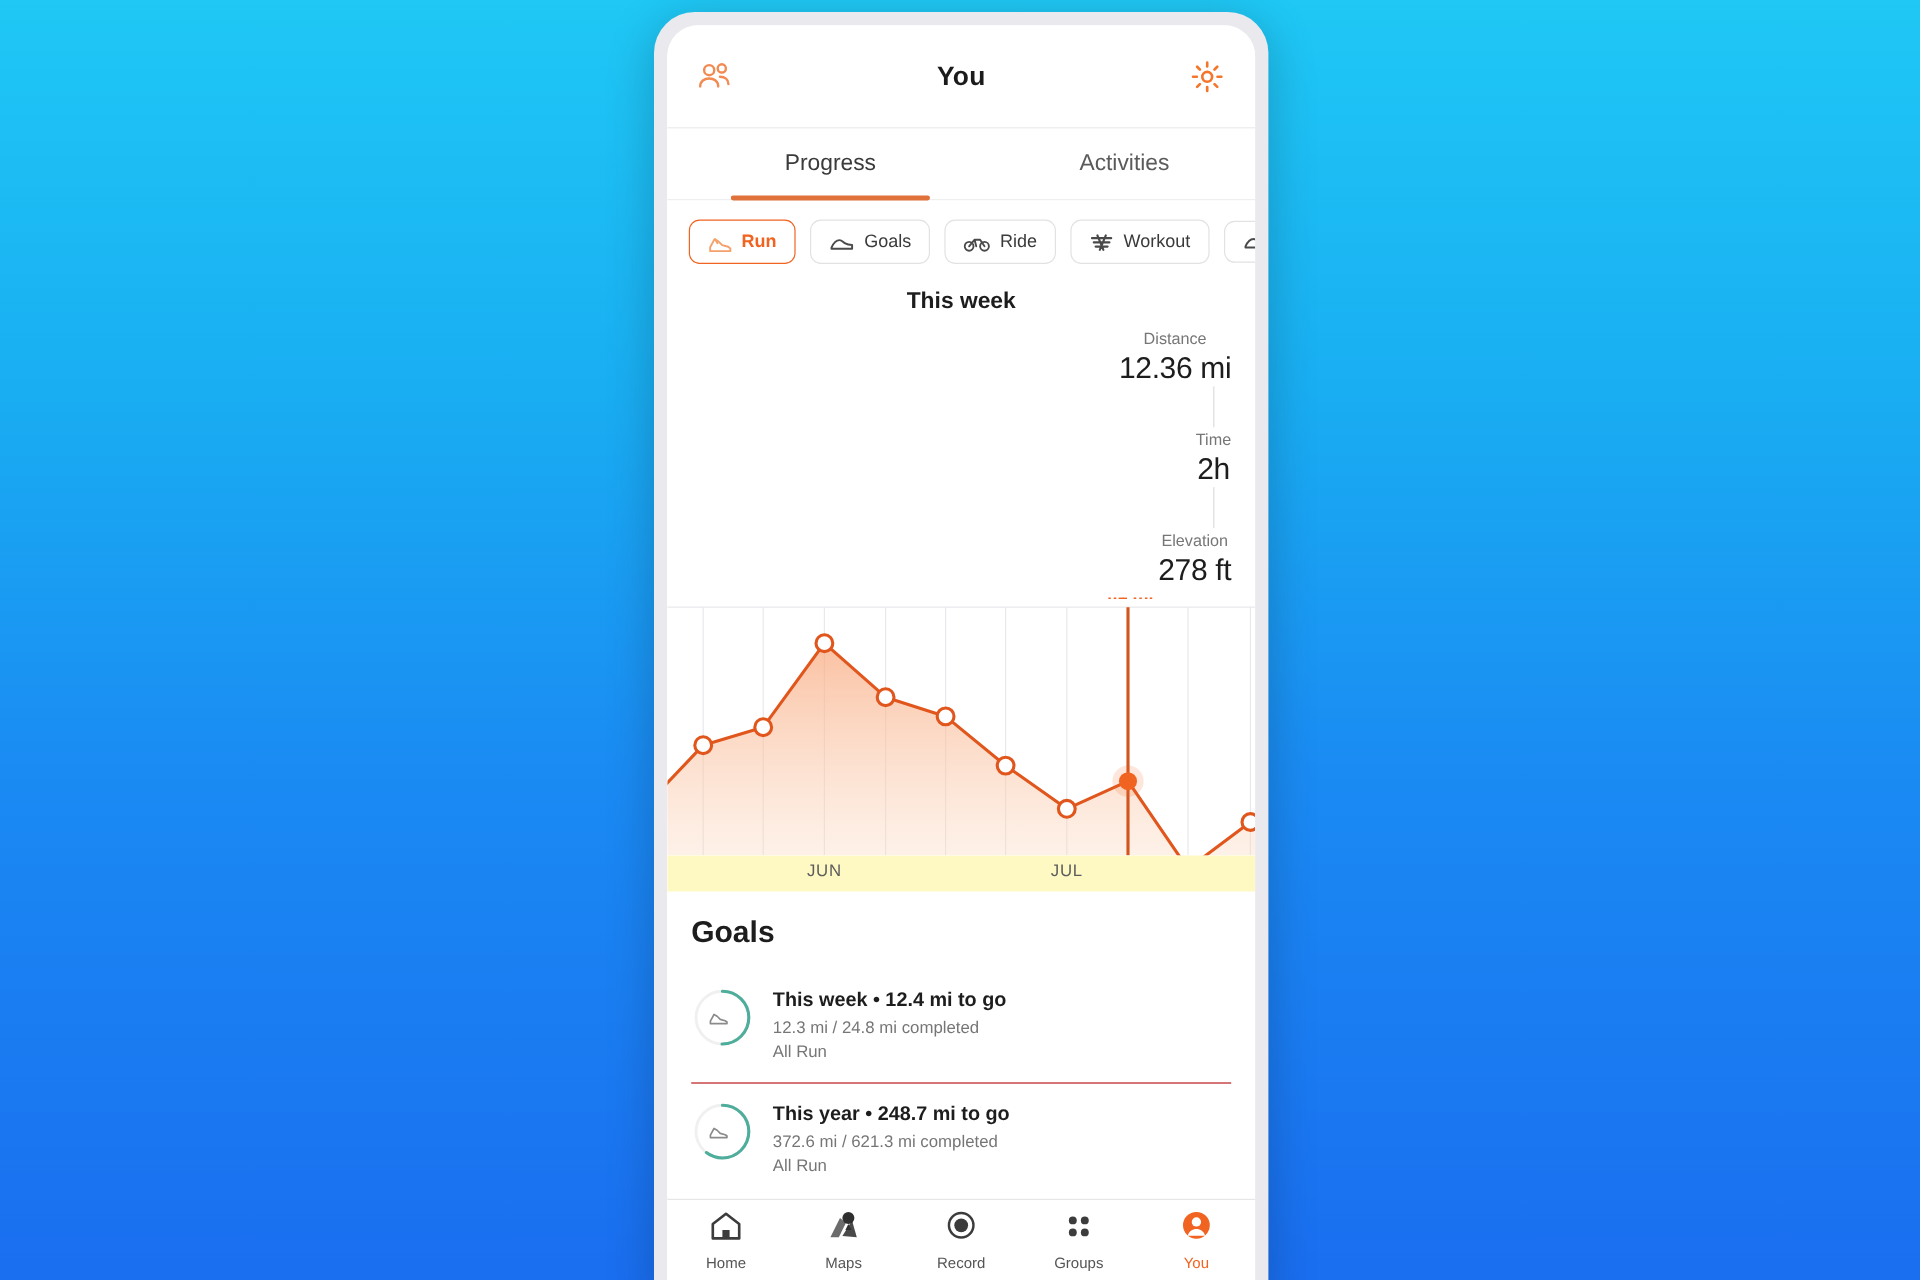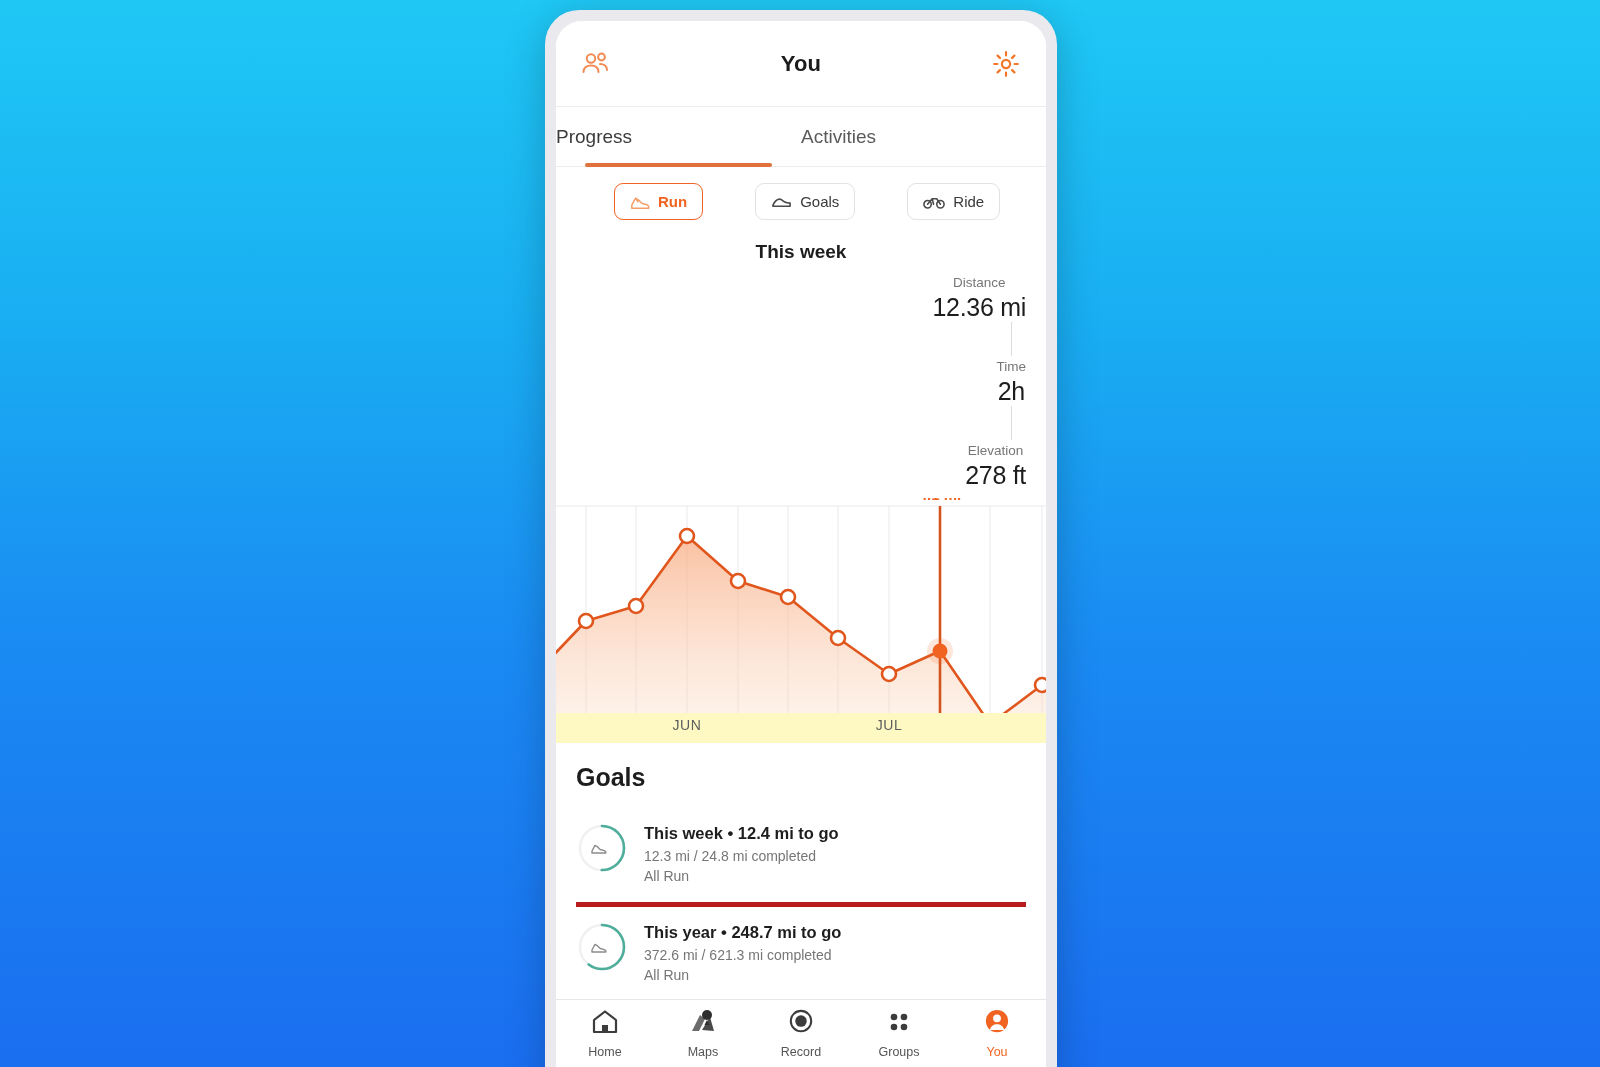--- a/index.html
+++ b/index.html
@@ -47,41 +47,40 @@
   }
   .hdr-icon { width: 36px; height: 36px; display: flex; align-items: center; justify-content: center; position: relative; z-index: 2; }
 
   
   .tabs {
     display: flex; background: #fff;
     border-bottom: 1px solid #ececec;
     height: 60px;
   }
   .tab {
-    flex: 1; display: flex; align-items: center; 
-    font-size: 19px; color: #5b5b5b; position: relative;
+    flex: 1; display: flex; align-items: center; justify-content: center;
+    font-size: 19px; color: #5b5b5b; position: relative; margin-left: 27px;
   }
   .tab.active { color: #3b3b3b; }
   .tab.active::after {
     content: ""; position: absolute; bottom: -1px; left: 12%; right: 12%;
     height: 4px; background: #e0713a; border-radius: 2px;
   }
 
   
   .chips {
     display: flex; gap: 12px; padding: 14px 18px 16px 18px;
     background: #fff; overflow: hidden; height: 70px; align-items: center;
   }
   .chip {
-    display: flex; align-items: center; gap: 8px;
+    display: flex; align-items: flex-end; gap: 8px;
     border: 1px solid #e2e2e2; border-radius: 9px;
     padding: 9px 15px; background: #fff;
     font-size: 15px; color: #3a3a3a; white-space: nowrap;
     flex: 0 0 auto;
-    margin-left: 40px;
   }
   .chip.active { border: 1.6px solid #f06321; color: #f06321; font-weight: bold; }
   .chip .cicon { display: flex; align-items: center; }
 
   
   .week-block { padding: 4px 20px 8px 20px; background: #fff; text-align: center; }
   .week-title { font-size: 19px; font-weight: bold; color: #1d1d1d; margin-bottom: 12px; }
   .stats-row { display: flex; align-items: flex-end; flex-direction: column; }
   .stat { padding-right: 0; }
   .stat-label { font-size: 13.5px; color: #767676; margin-bottom: 3px; }
@@ -107,21 +106,21 @@
   
   .sub-bar {
     background: #f1f2f4; padding: 16px 20px 14px 20px;
     font-size: 13.5px; color: #5c5c5c; letter-spacing: .45px;
   }
 
   
   .goals-section { background: #fff; padding: 20px 20px 0 20px; }
   .goals-title { font-size: 25px; font-weight: bold; color: #1d1d1d; margin-bottom: 16px; }
   .goal-row { display: flex; gap: 16px; padding: 14px 0 18px 0; align-items: flex-start; }
-  .goal-row + .goal-row { border-top: 5px solid #b91c1c; }
+  .goal-row + .goal-row { border-top: 1px solid #b91c1c; }
   .goal-ring { flex: 0 0 auto; width: 52px; height: 52px; position: relative; }
   .goal-info { padding-top: 2px; }
   .goal-head { font-size: 16.5px; font-weight: bold; color: #1d1d1d; margin-bottom: 5px; }
   .goal-sub { font-size: 14px; color: #767676; margin-bottom: 4px; }
   .goal-type { font-size: 14px; color: #767676; }
 
   
   .bottom-nav {
     position: absolute; left: 0; right: 0; bottom: 0;
     height: 82px; background: #fff; border-top: 1px solid #e6e6e6;

